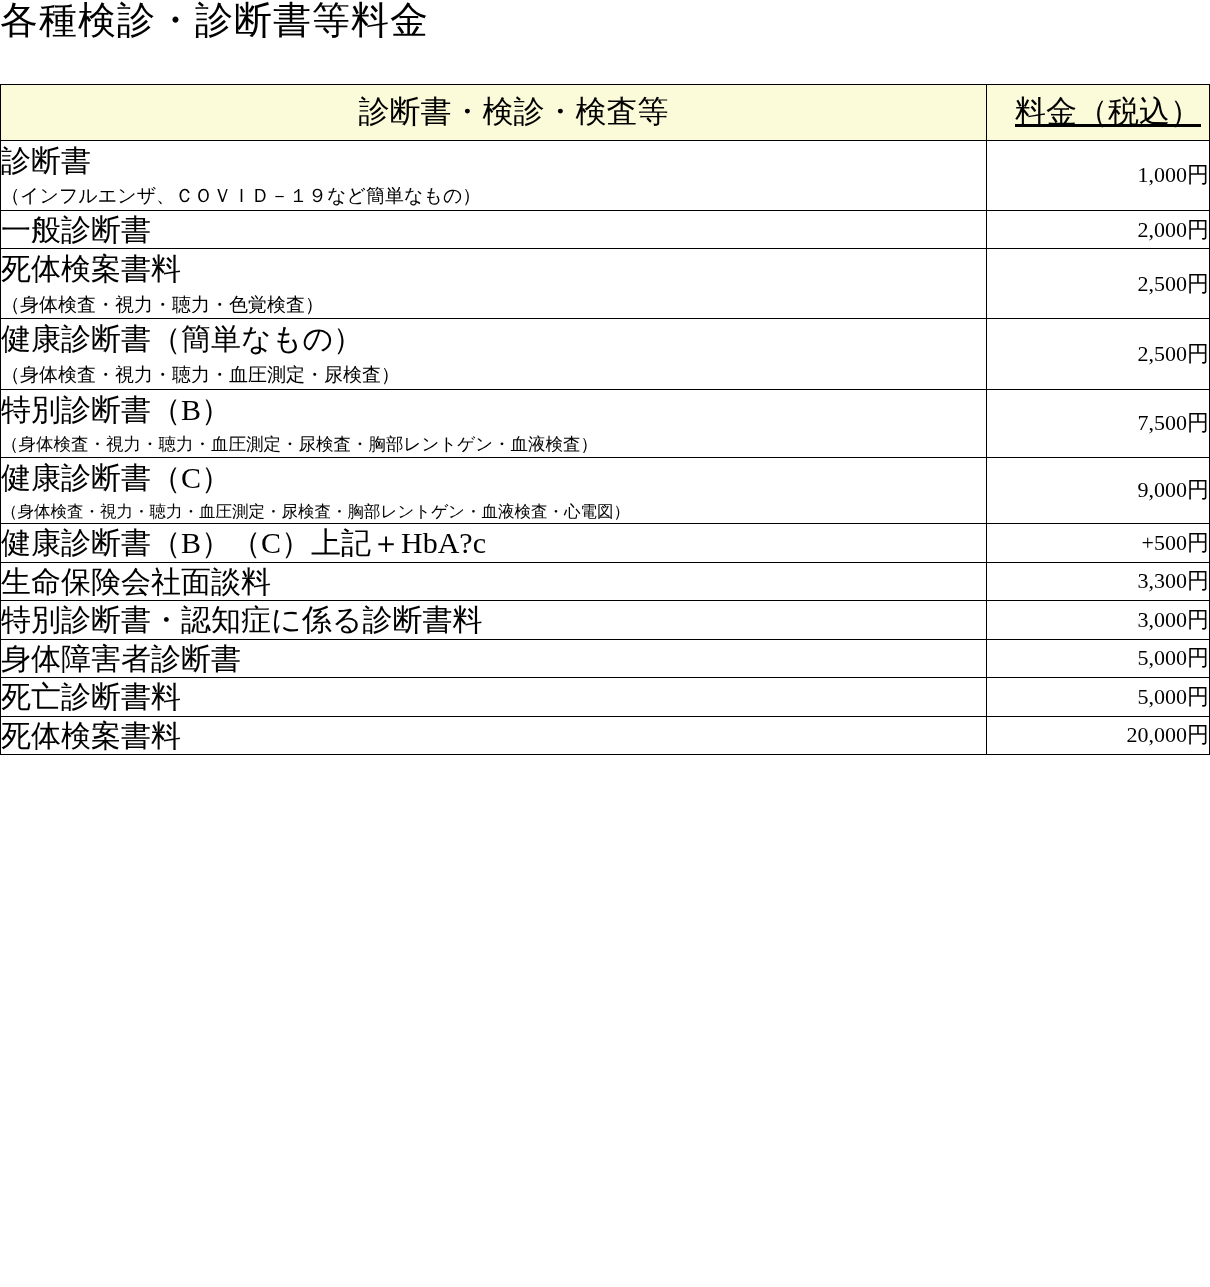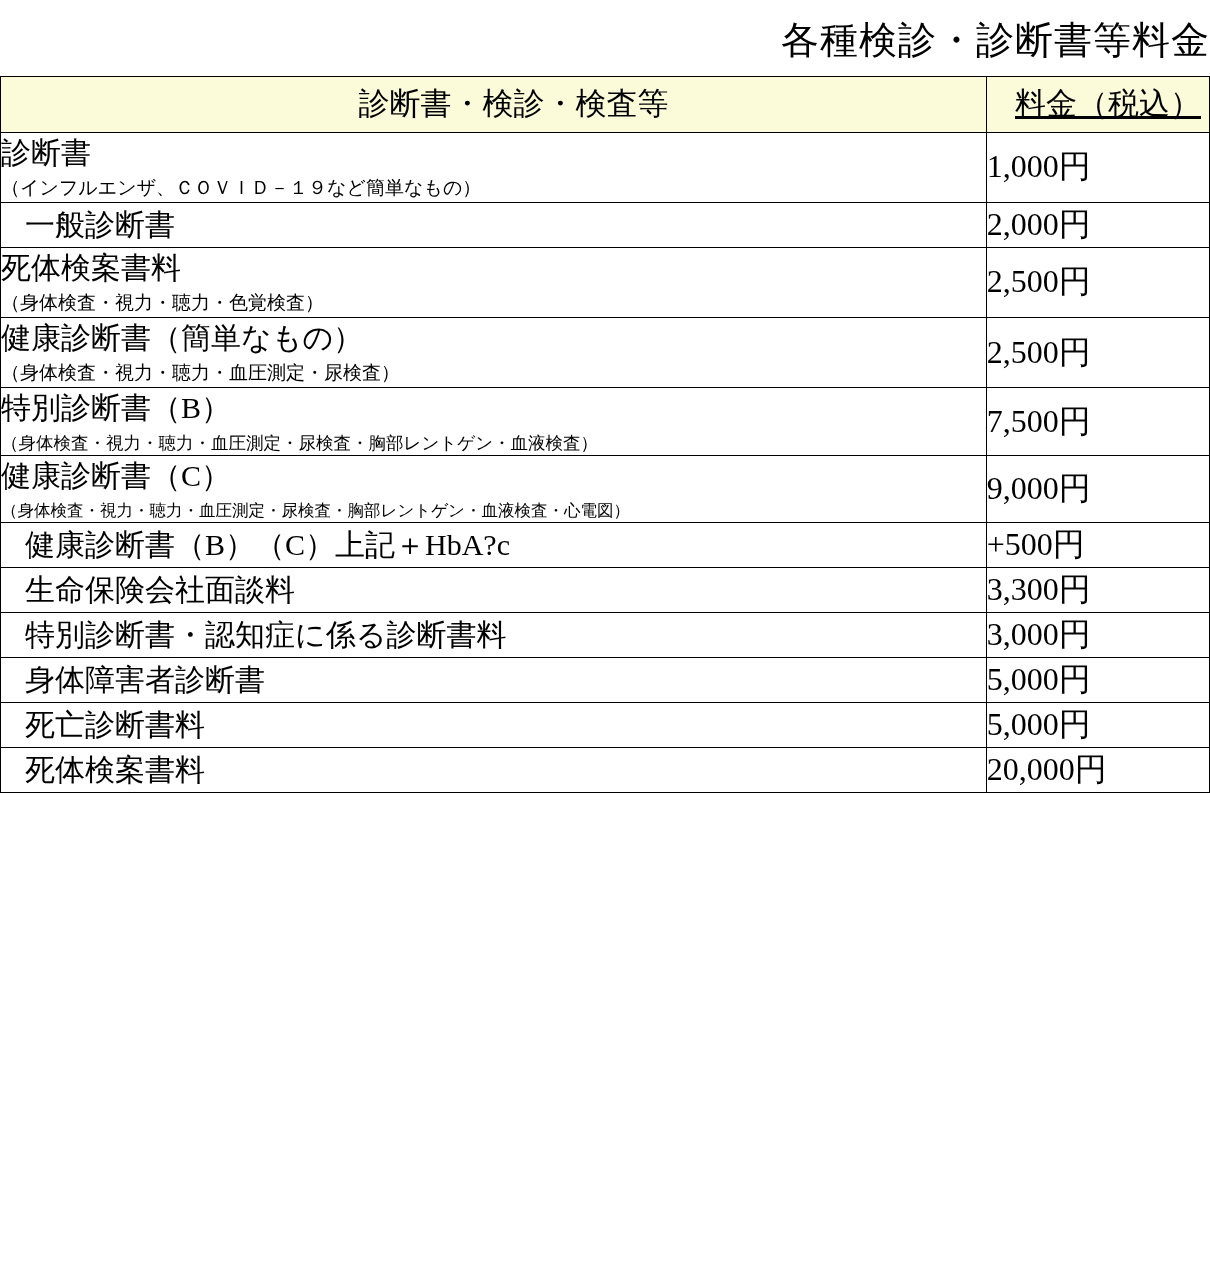--- a/index.html
+++ b/index.html
@@ -10,31 +10,32 @@
   body {
     width: 1210px;
     font-family: "Liberation Serif", "DejaVu Serif", serif;
     color: #000000;
   }
   .page {
     width: 1210px;
     box-sizing: border-box;
   }
   .doc-title {
-    text-align: right;
+    text-align: left;
     font-size: 38px;
     line-height: 1.1;
-    padding: 20px 0 14px 0;
+    padding: 0 0 14px 0;
     font-weight: normal;
     letter-spacing: 1px;
   }
   table.price-table {
     width: 1210px;
     border-collapse: collapse;
     table-layout: fixed;
+    margin-top: 28px;
   }
   table.price-table td,
   table.price-table th {
     border: 1px solid #000000;
     vertical-align: middle;
     padding: 0;
   }
   .col-item { width: 985px; }
   .col-price { width: 223px; }
 
@@ -70,28 +71,27 @@
     margin-top: 2px;
     white-space: nowrap;
   }
   .item-sub.small {
     font-size: 17.5px;
   }
   .item-sub.xsmall {
     font-size: 16.5px;
   }
   td.price-cell {
-    text-align: left;
-    font-size: 32px;
+    text-align: right;
+    font-size: 22px;
     padding-right: 7px;
     white-space: nowrap;
   }
   tr.single td.item-cell .item-main {
     line-height: 1.25;
-    padding-left: 24px;
   }
 </style>
 </head>
 <body>
 
 <div class="page">
 
   <div class="doc-title">各種検診・診断書等料金</div>
 
   <table class="price-table">

